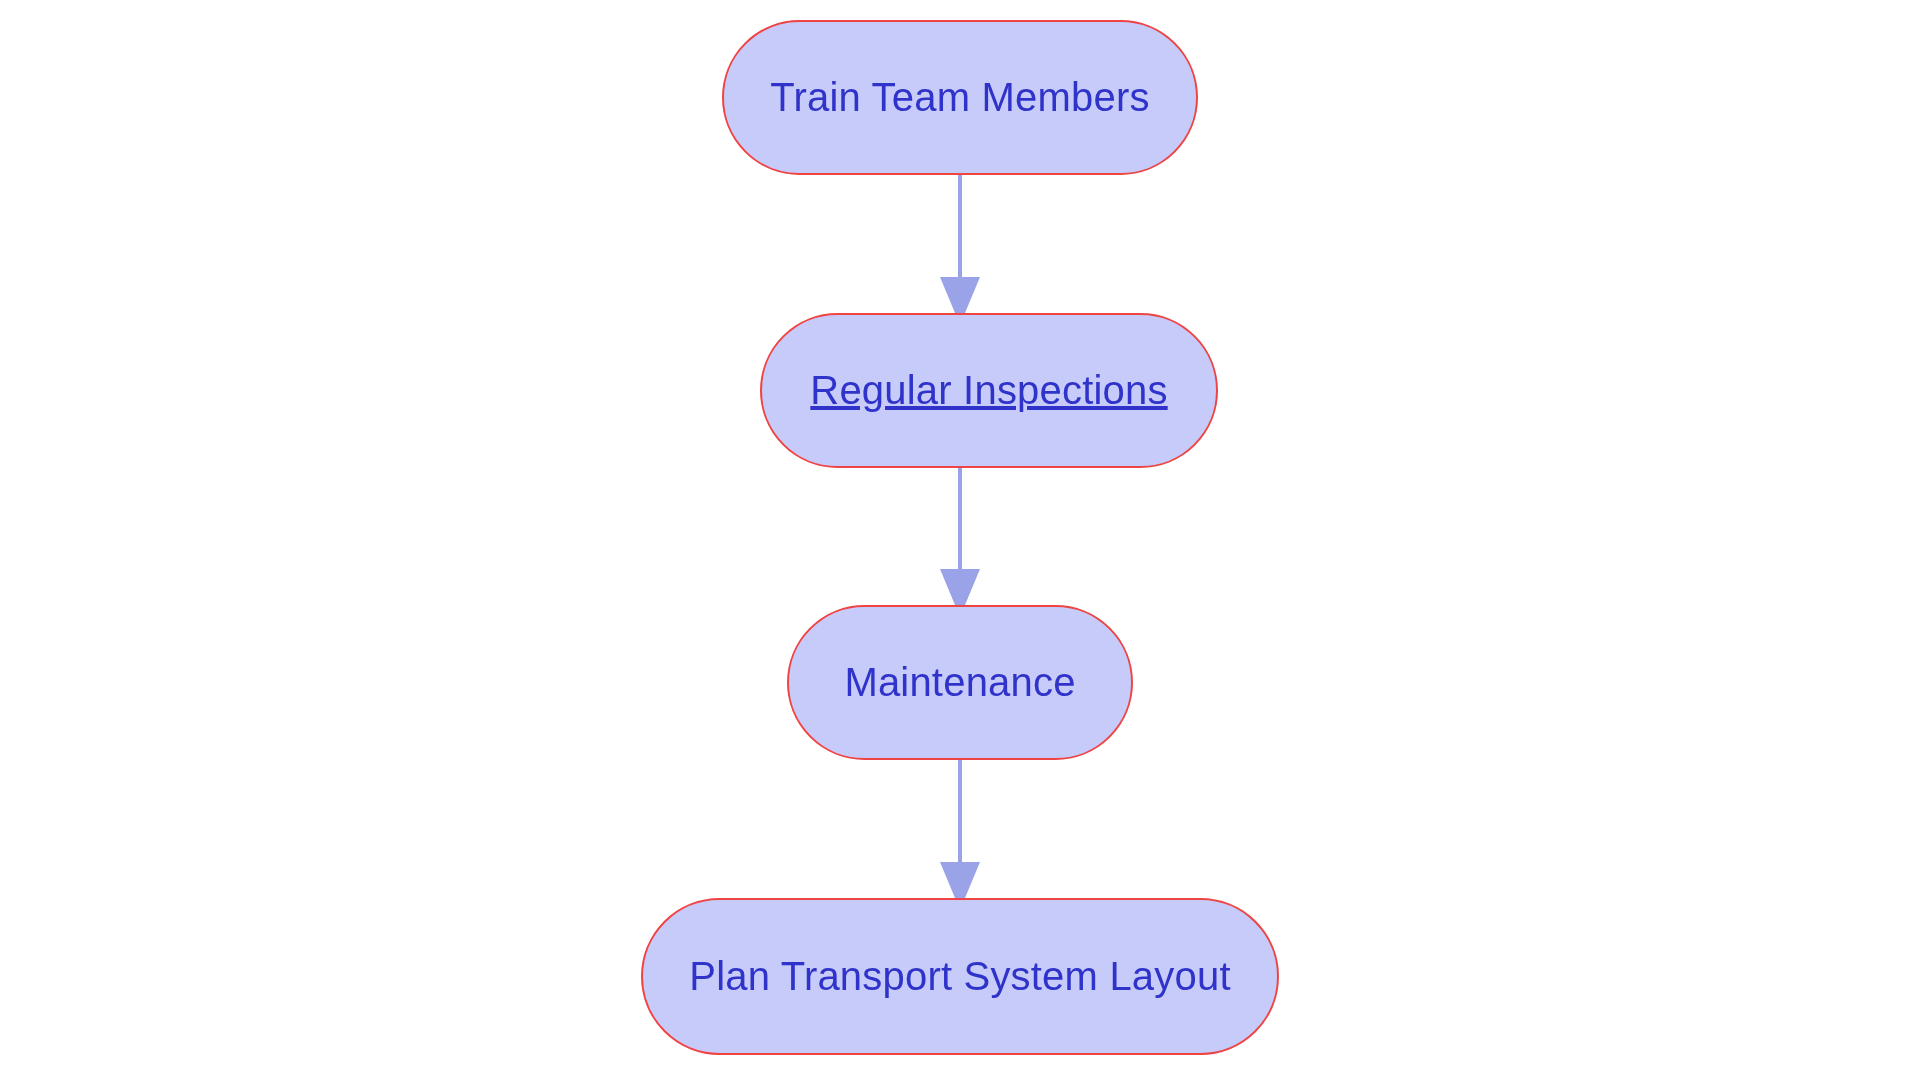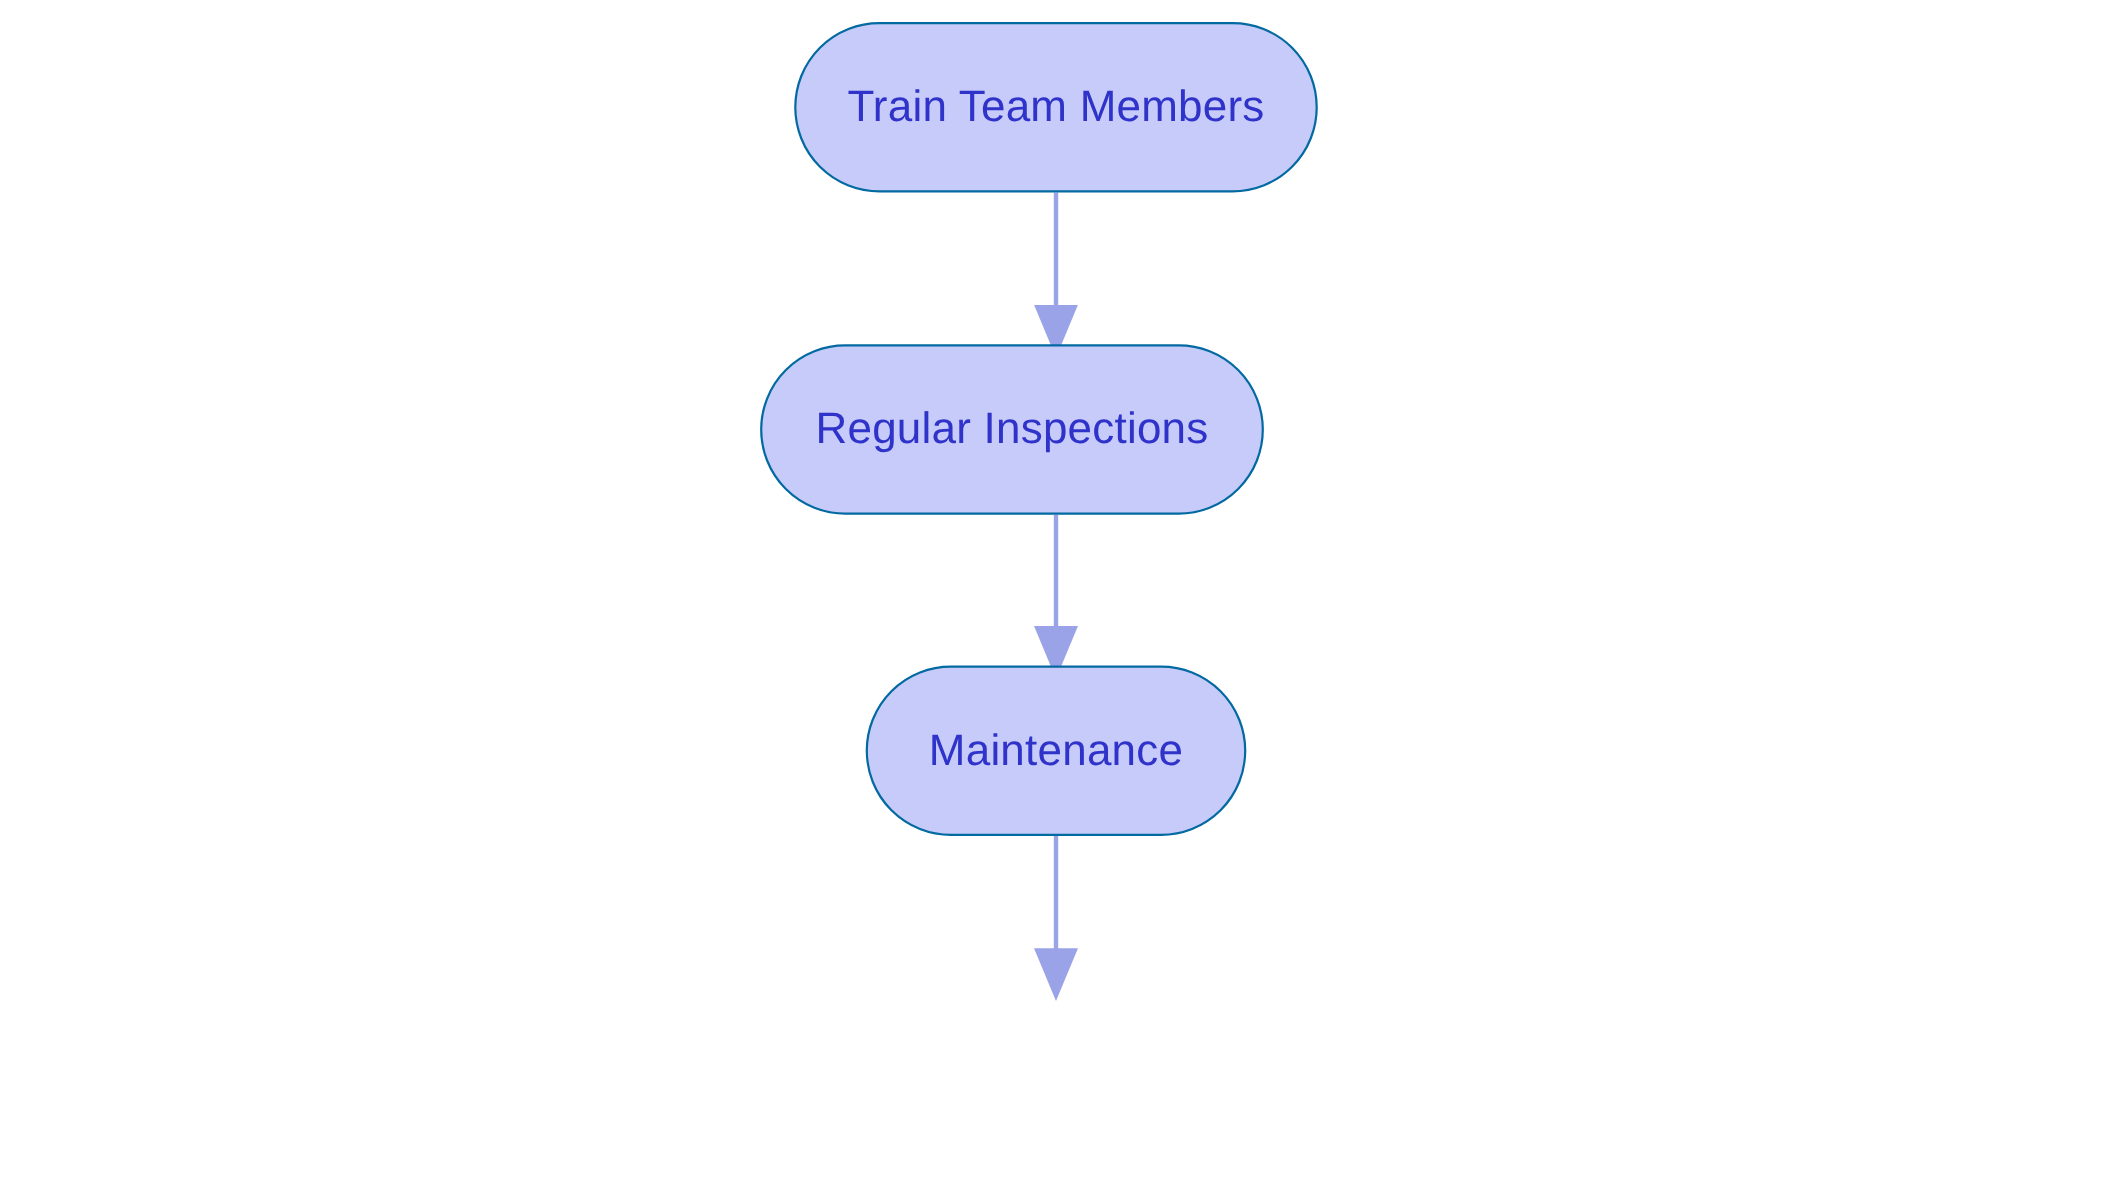--- a/index.html
+++ b/index.html
@@ -27,36 +27,36 @@
     height: 1080px;
     pointer-events: none;
   }
   .node {
     position: absolute;
     box-sizing: border-box;
     display: flex;
     align-items: center;
     justify-content: center;
     background: #c7cbfa;
-    border: 2px solid #0369a1;
+    border: 2px solid #ef4444;
     border-radius: 999px;
     color: #2f33c9;
     font-size: 40px;
     font-weight: 400;
     letter-spacing: 0.2px;
     white-space: nowrap;
     user-select: none;
   }
   .node-label {
     display: block;
     line-height: 1;
     padding-bottom: 2px;
   }
   #node-1 { left: 722px; top: 20px;  width: 476px; height: 155px; }
-  #node-2 { left: 691px; top: 313px; width: 458px; height: 155px; }
+  #node-2 { left: 760px; top: 313px; width: 458px; height: 155px; text-decoration: underline; }
   #node-3 { left: 787px; top: 605px; width: 346px; height: 155px; justify-content: center; }
   #node-4 { left: 641px; top: 898px; width: 638px; height: 157px; }
 </style>
 </head>
 <body>
 
 <div id="flow-canvas">
 
   <svg class="edge-layer" viewBox="0 0 1920 1080" width="1920" height="1080" aria-hidden="true">
     <defs>
@@ -83,14 +83,17 @@
   </div>
 
   <div class="node" id="node-2">
     <span class="node-label">Regular Inspections</span>
   </div>
 
   <div class="node" id="node-3">
     <span class="node-label">Maintenance</span>
   </div>
 
+  <div class="node" id="node-4">
+    <span class="node-label">Plan Transport System Layout</span>
+  </div>
 
 </div>
 
 </body></html>

